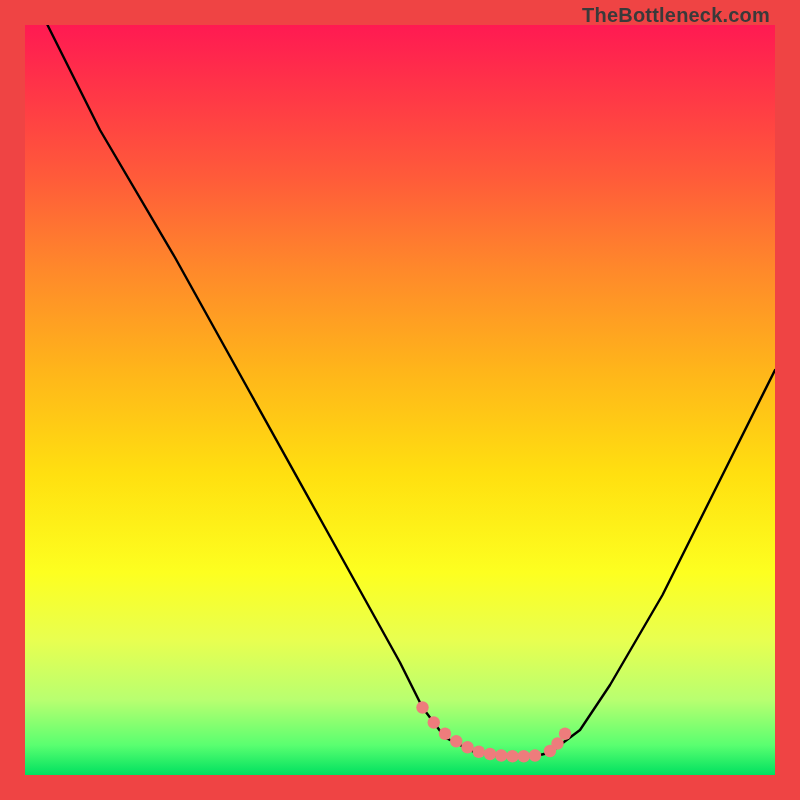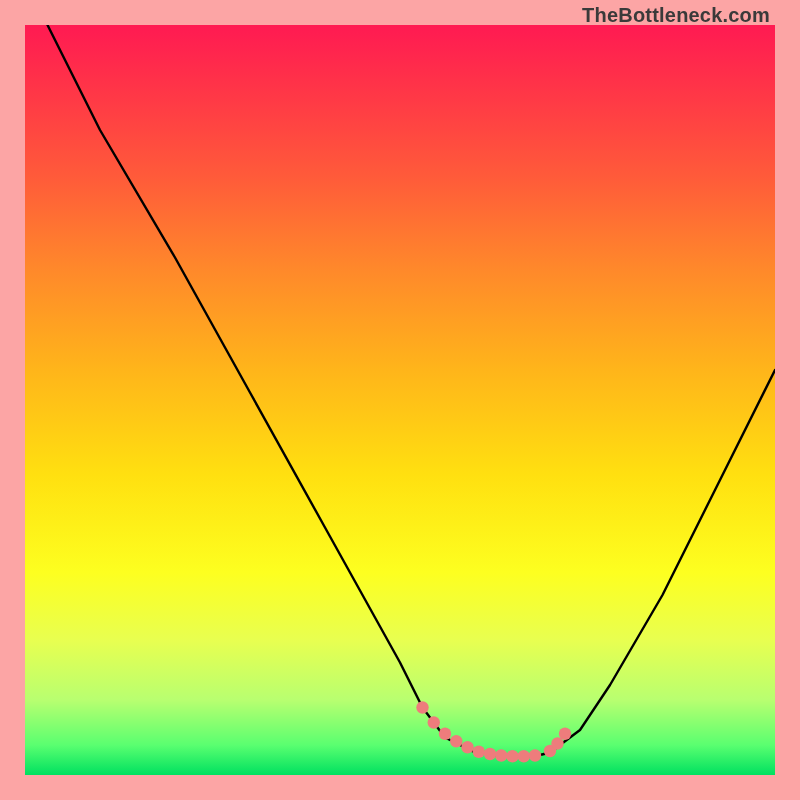--- a/index.html
+++ b/index.html
@@ -1,20 +1,20 @@
 <!DOCTYPE html>
 <html><head>
 <meta charset="utf-8">
 <style>
   * { margin: 0; padding: 0; box-sizing: border-box; }
   html, body { width: 800px; height: 800px; overflow: hidden; background: #000; }
   .frame {
     width: 800px;
     height: 800px;
-    background: #fca5a5;
+    background: #ef4444;
     position: relative;
   }
   .plot-area {
     position: absolute;
     left: 25px;
     top: 25px;
     width: 750px;
     height: 750px;
     background: linear-gradient(to bottom,
       #ff1a52 0%,

